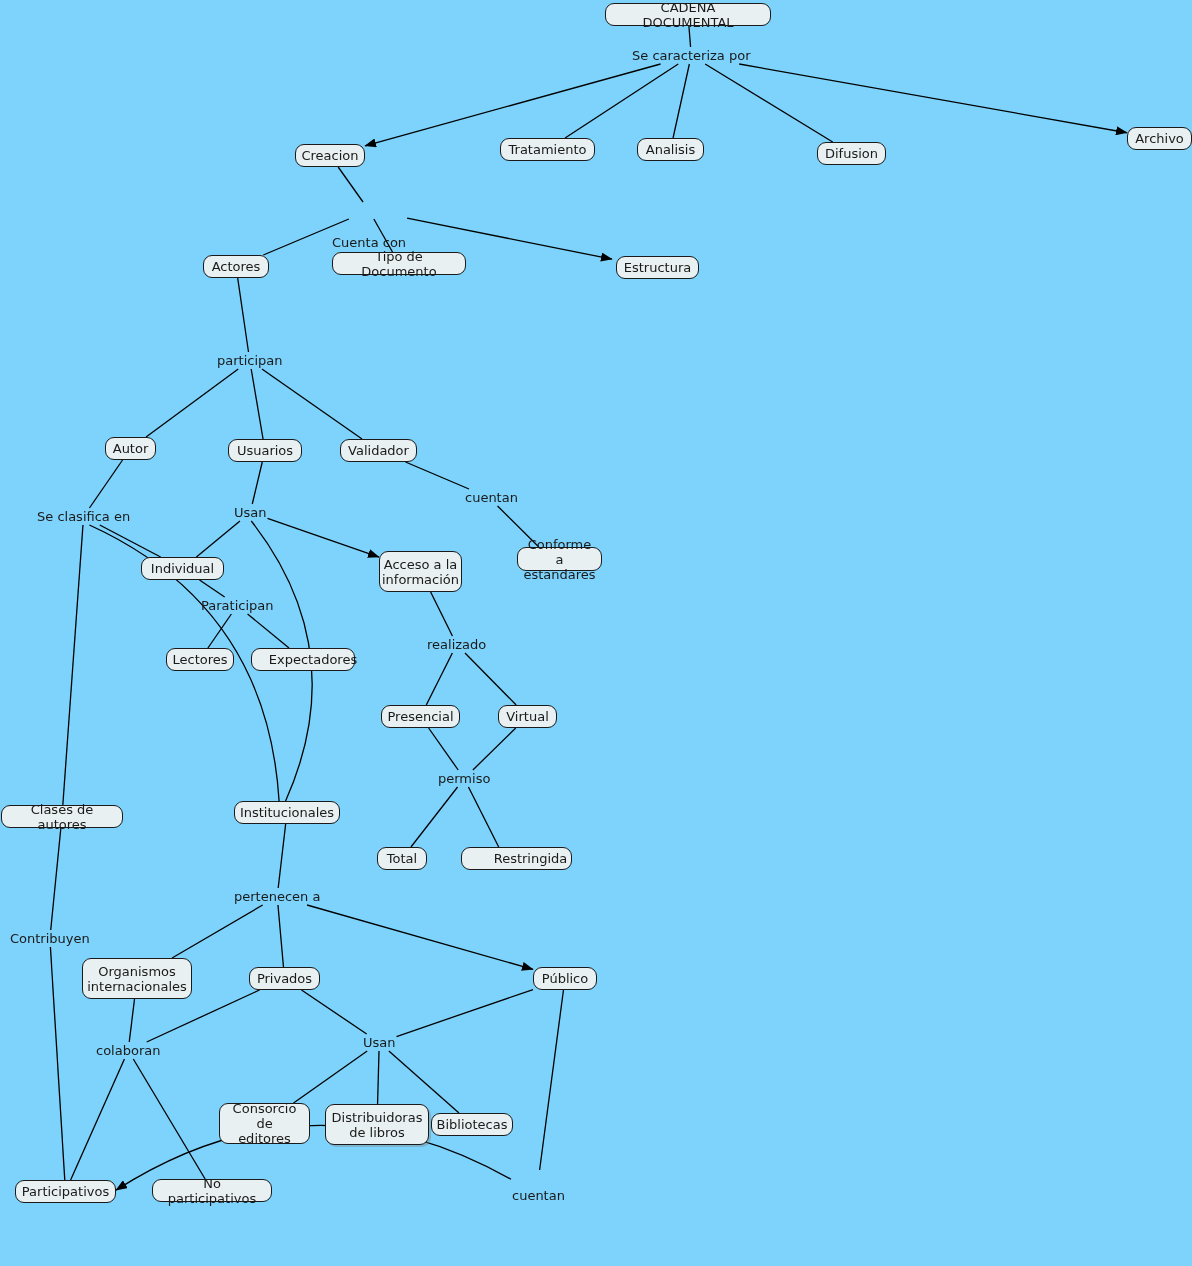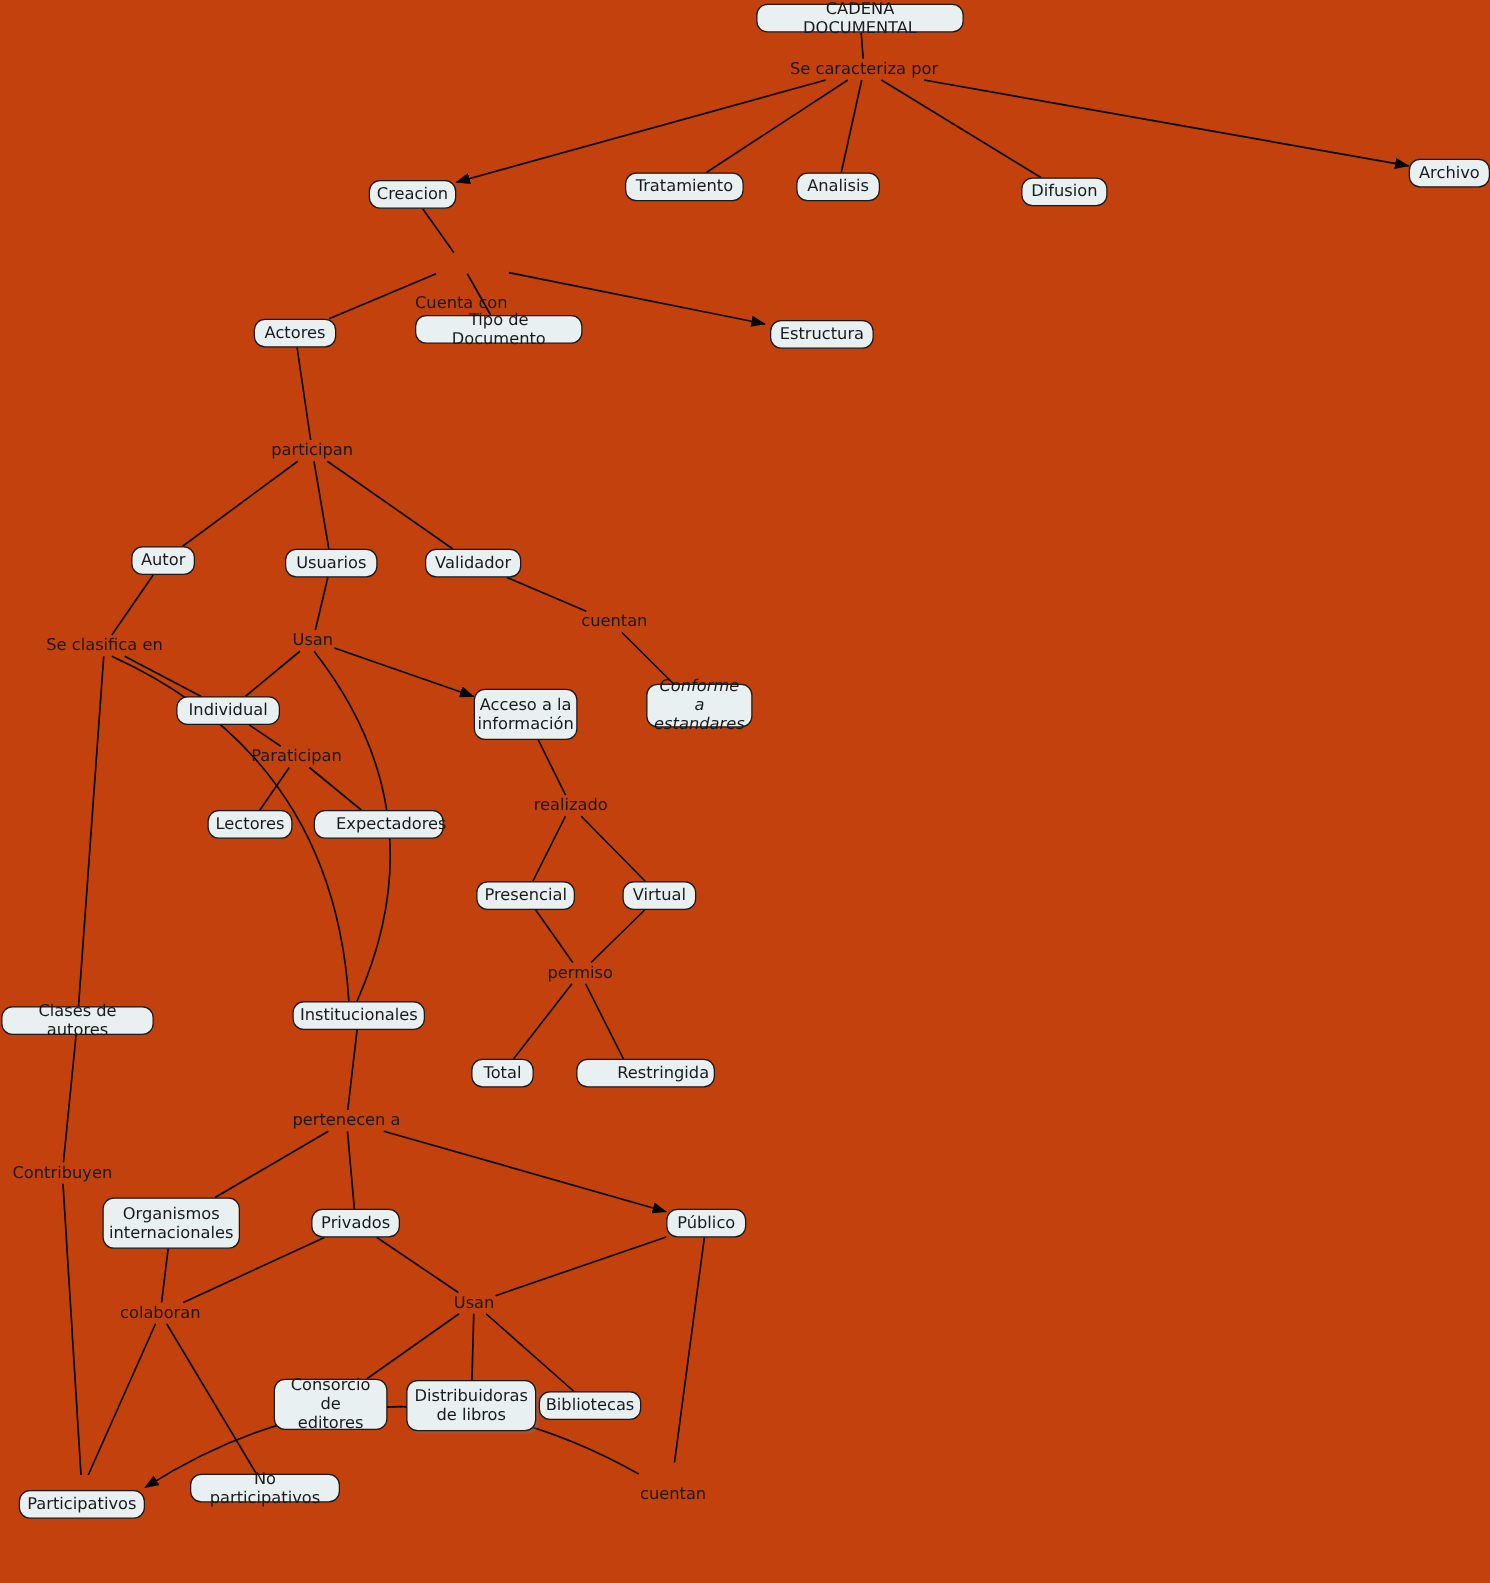--- a/index.html
+++ b/index.html
@@ -7,21 +7,21 @@
     padding: 0;
     background: #ffffff;
   }
   body {
     font-family: "DejaVu Sans", sans-serif;
   }
   #canvas {
     position: relative;
     width: 1192px;
     height: 1266px;
-    background: #c2410c;
+    background: #7dd3fc;
     overflow: hidden;
   }
   #edges {
     position: absolute;
     left: 0;
     top: 0;
     width: 1192px;
     height: 1266px;
     pointer-events: none;
   }
@@ -129,40 +129,40 @@
       <div class="node" style="left: 1127px; top: 127px; width: 65px; height: 23px;">Archivo</div>
       <div class="node" style="left: 203px; top: 255px; width: 66px; height: 23px;">Actores</div>
       <div class="node" style="left: 332px; top: 252px; width: 134px; height: 23px;">Tipo de Documento</div>
       <div class="node" style="left: 616px; top: 256px; width: 83px; height: 23px;">Estructura</div>
       <div class="node" style="left: 105px; top: 437px; width: 51px; height: 23px;">Autor</div>
       <div class="node" style="left: 228px; top: 439px; width: 74px; height: 23px;">Usuarios</div>
       <div class="node" style="left: 340px; top: 439px; width: 77px; height: 23px;">Validador</div>
       <div class="node" style="left: 141px; top: 557px; width: 83px; height: 23px;">Individual</div>
       <div class="node" style="left: 379px; top: 551px; width: 83px; height: 41px;">Acceso a la
 información</div>
-      <div class="node" style="left: 517px; top: 547px; width: 85px; height: 35px; font-style: italic;">Conforme a
+      <div class="node" style="left: 517px; top: 547px; width: 85px; height: 24px;">Conforme a
 estandares</div>
       <div class="node" style="left: 166px; top: 648px; width: 68px; height: 23px;">Lectores</div>
       <div class="node" style="left: 251px; top: 648px; width: 104px; height: 23px; padding-left: 28px;">Expectadores</div>
       <div class="node" style="left: 381px; top: 705px; width: 79px; height: 23px;">Presencial</div>
       <div class="node" style="left: 498px; top: 705px; width: 59px; height: 23px;">Virtual</div>
       <div class="node" style="left: 1px; top: 805px; width: 122px; height: 23px;">Clases de autores</div>
       <div class="node" style="left: 234px; top: 801px; width: 106px; height: 23px;">Institucionales</div>
       <div class="node" style="left: 377px; top: 847px; width: 50px; height: 23px;">Total</div>
       <div class="node" style="left: 461px; top: 847px; width: 111px; height: 23px; padding-left: 36px;">Restringida</div>
       <div class="node" style="left: 82px; top: 958px; width: 110px; height: 41px;">Organismos
 internacionales</div>
       <div class="node" style="left: 249px; top: 967px; width: 71px; height: 23px;">Privados</div>
       <div class="node" style="left: 533px; top: 967px; width: 64px; height: 23px;">Público</div>
       <div class="node" style="left: 219px; top: 1103px; width: 91px; height: 41px;">Consorcio
 de editores</div>
       <div class="node shadowed" style="left: 325px; top: 1104px; width: 104px; height: 41px;">Distribuidoras
 de libros</div>
       <div class="node" style="left: 431px; top: 1113px; width: 82px; height: 23px;">Bibliotecas</div>
-      <div class="node" style="left: 15px; top: 1180px; width: 101px; height: 23px; margin-top: 12px;">Participativos</div>
+      <div class="node" style="left: 15px; top: 1180px; width: 101px; height: 23px;">Participativos</div>
       <div class="node" style="left: 152px; top: 1179px; width: 120px; height: 23px;">No participativos</div>
     </div>
   <div id="labels-layer">
       <div class="linklabel" style="left: 632px; top: 48px;">Se caracteriza por</div>
       <div class="linklabel" style="left: 332px; top: 203px; margin-top: 32px;">Cuenta con</div>
       <div class="linklabel" style="left: 217px; top: 353px;">participan</div>
       <div class="linklabel" style="left: 37px; top: 509px;">Se clasifica en</div>
       <div class="linklabel" style="left: 234px; top: 505px;">Usan</div>
       <div class="linklabel" style="left: 465px; top: 490px;">cuentan</div>
       <div class="linklabel" style="left: 201px; top: 598px;">Paraticipan</div>

